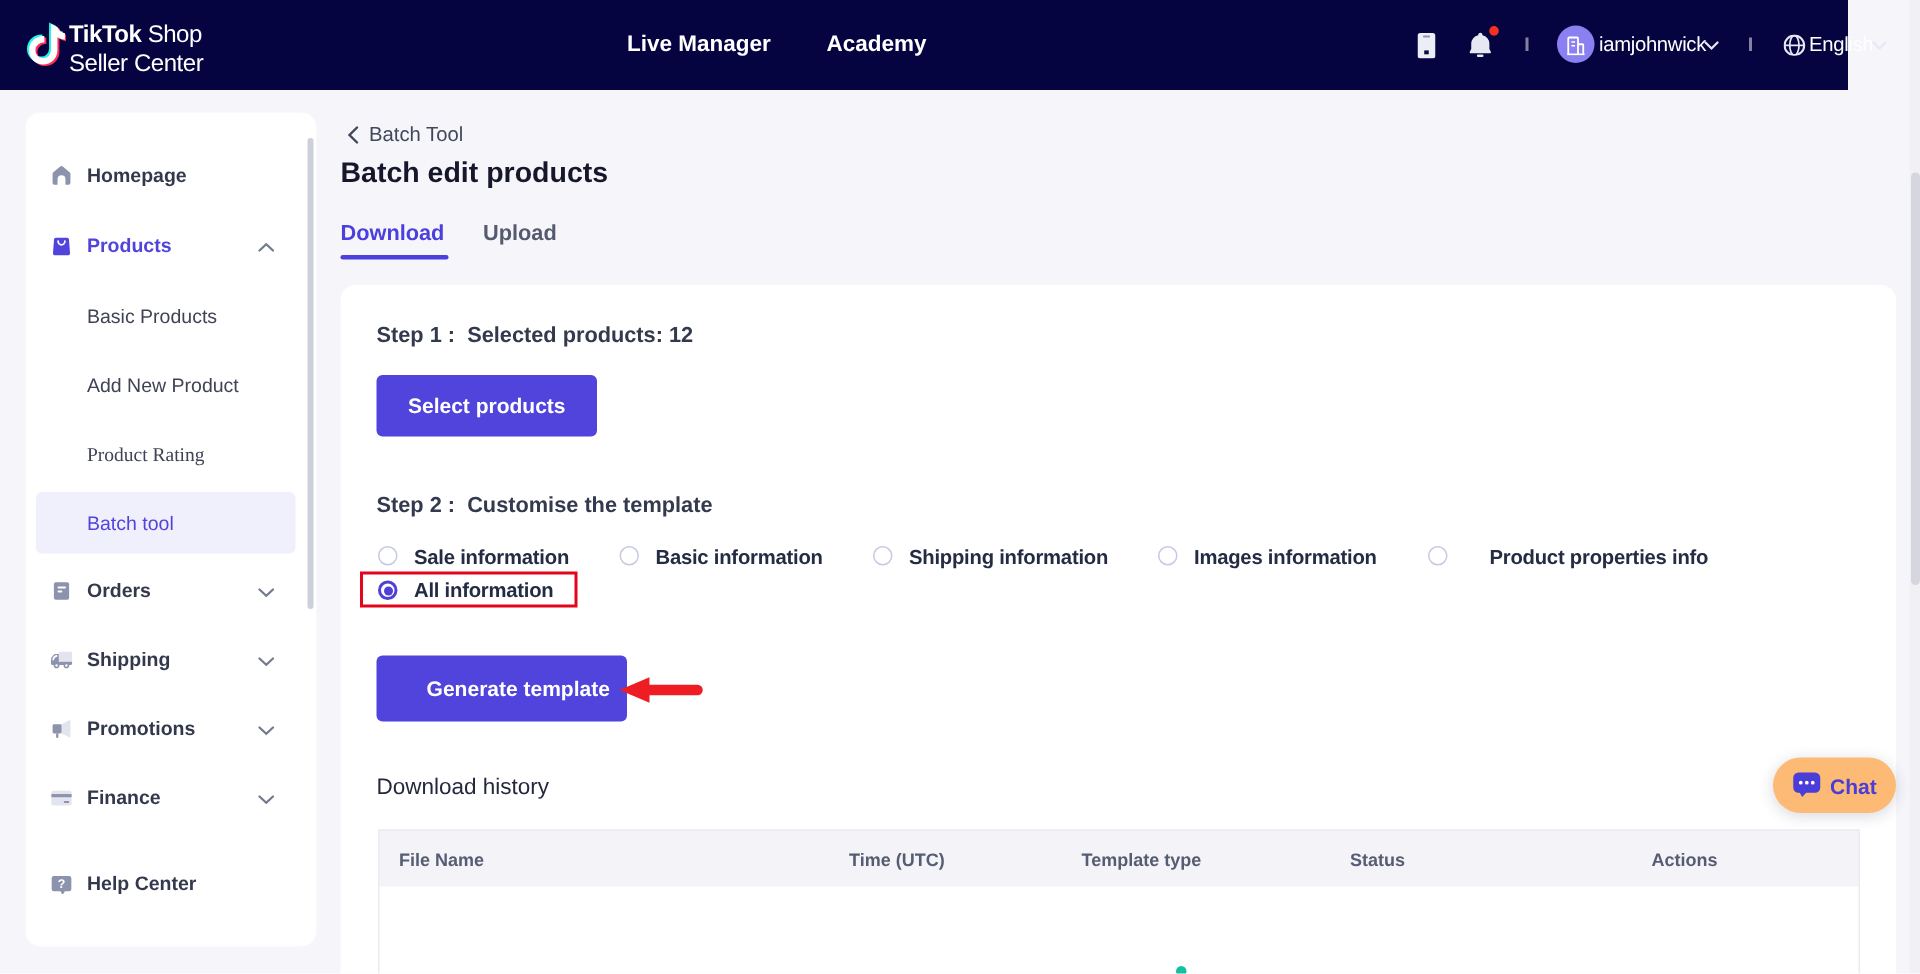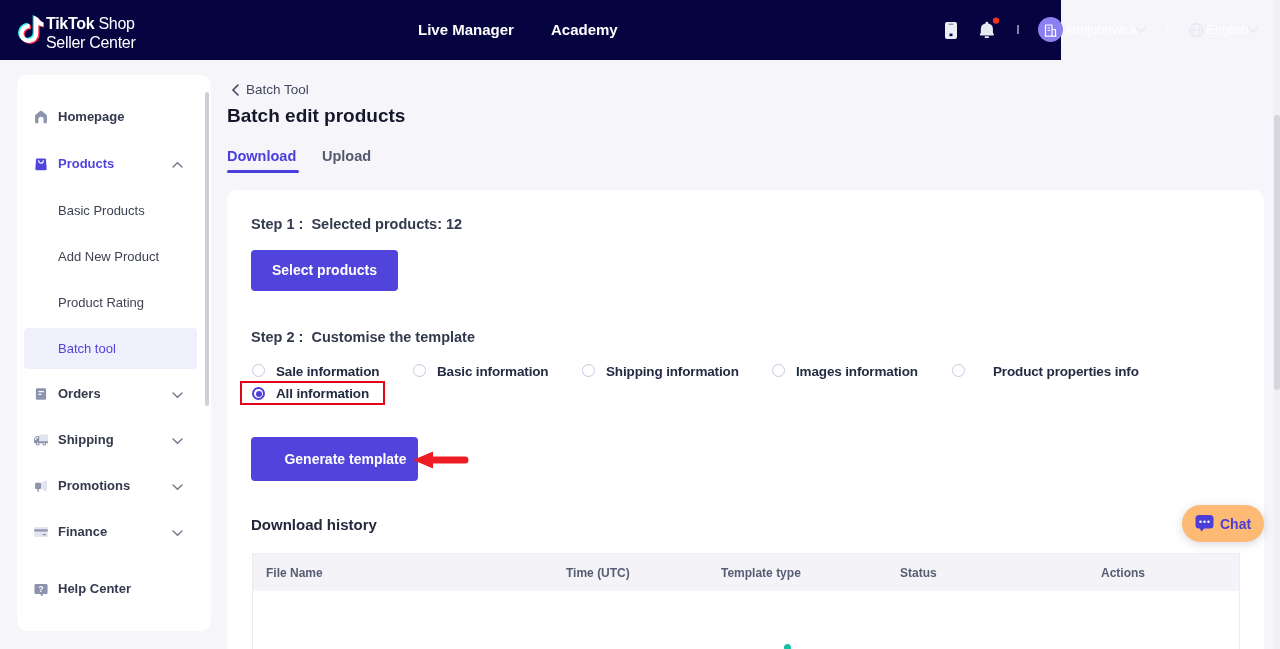--- a/index.html
+++ b/index.html
@@ -1,21 +1,21 @@
 <!DOCTYPE html>
 <html><head>
 <meta charset="utf-8">
 <style>
 * { margin:0; padding:0; box-sizing:border-box; }
 html,body { width:1280px; height:649px; overflow:hidden; }
 body { font-family:"Liberation Sans", sans-serif; background:#f5f5fa; position:relative; }
 .abs { position:absolute; }
 
 
-.header { position:absolute; left:0; top:0; width:1061px; height:60px; background:#050441; }
+.header { position:absolute; left:0; top:0; width:1232px; height:60px; background:#050441; }
 .nav-item { position:absolute; top:0; height:60px; line-height:60px; color:#fff; font-weight:bold; font-size:15px; }
 .hdr-divider { position:absolute; top:25px; width:1.5px; height:9px; background:rgba(255,255,255,0.5); }
 .hdr-text { position:absolute; color:#fff; font-size:15px; top:0; height:60px; line-height:60px; }
 
 
 .win-track { position:absolute; right:0; top:0; width:7px; height:649px; background:#f1f1f5; }
 .win-thumb { position:absolute; right:0.5px; top:115px; width:6px; height:275px; background:#d6d7de; border-radius:3px; }
 
 
 .sidebar { position:absolute; left:17px; top:75px; width:194px; height:556px; background:#fff; border-radius:10px; }
@@ -38,21 +38,21 @@
 .card { position:absolute; left:227px; top:190px; width:1037px; height:470px; background:#fff; border-radius:10px; }
 
 .step { position:absolute; font-size:14.5px; font-weight:bold; color:#333a4e; }
 .btn { position:absolute; background:#5044dc; border-radius:4px; color:#fff; font-weight:bold; font-size:14px; text-align:center; }
 .radio { position:absolute; width:13px; height:13px; border:1px solid #c6c9e2; border-radius:50%; background:#fff; }
 .radio-lbl { position:absolute; font-size:13.5px; font-weight:bold; color:#232c43; letter-spacing:-0.15px; }
 .radio-sel { position:absolute; width:13px; height:13px; border:2px solid #4f41d8; border-radius:50%; background:#fff; }
 .radio-dot { position:absolute; left:1.5px; top:1.5px; width:6px; height:6px; border-radius:50%; background:#4f41d8; }
 .redbox { position:absolute; left:240px; top:381px; width:145px; height:24px; border:2px solid #e3051b; }
 
-.dl-title { position:absolute; left:251px; top:516px; font-size:15px; font-weight:bold; color:#23283c; }
+.dl-title { position:absolute; left:251px; top:516px; font-size:15px; font-weight:normal; color:#23283c; }
 .tbl-hdr { position:absolute; left:252px; top:553px; width:988px; height:38px; background:#f4f4f8; border-top:1px solid #ebebf1; }
 .tbl-side { position:absolute; top:553px; width:1px; height:96px; background:#ebebf1; }
 .th { position:absolute; top:566px; font-size:12px; font-weight:bold; color:#565d73; }
 .teal-dot { position:absolute; left:784px; top:643.5px; width:7px; height:7px; border-radius:50%; background:#13c0a2; }
 
 .chat { position:absolute; left:1182px; top:505px; width:82px; height:37px; background:#fdba74; border-radius:19px; box-shadow:0 2px 10px rgba(40,40,80,0.18); }
 .chat-txt { position:absolute; left:38px; top:11px; font-size:14px; font-weight:bold; color:#4a3dd8; }
 
 .arrow { position:absolute; left:413px; top:451px; }
 </style>
@@ -128,21 +128,21 @@
         <path d="M3.6 1.8 H12.4 a1.3 1.3 0 0 1 1.3 1.2 L14.5 13.5 a1.4 1.4 0 0 1 -1.4 1.5 H2.9 a1.4 1.4 0 0 1 -1.4 -1.5 L2.3 3 A1.3 1.3 0 0 1 3.6 1.8 Z" fill="#5044dc"></path>
         <path d="M5.4 4.2 a2.6 2.9 0 0 0 5.2 0" stroke="#fff" stroke-width="1.35" fill="none" stroke-linecap="round"></path>
       </svg>
     <div class="side-txt" style="color:#5044dc;font-weight:bold;">Products</div>
     <svg class="side-chev" width="11" height="8" viewBox="0 0 11 8">
         <path d="M1 6 L5.5 1.8 L10 6" stroke="#747a8e" stroke-width="1.5" fill="none" stroke-linecap="round"></path>
       </svg>
   </div>
   <div class="side-sub" style="top:128px;">Basic Products</div>
   <div class="side-sub" style="top:174px;">Add New Product</div>
-  <div class="side-sub" style="top:220px;">Product Rating</div>
+  <div class="side-sub" style="top:220px;font-family:Liberation Serif, serif;">Product Rating</div>
   <div class="side-sub" style="top:266px;color:#5044dc;">Batch tool</div>
 
   <div class="side-item" style="top:308px;">
     <svg class="side-ic" viewBox="0 0 16 16">
         <rect x="2.2" y="1.4" width="11.6" height="13.2" rx="1.5" fill="#8d92ad"></rect>
         <rect x="5" y="4.6" width="6.4" height="1.5" rx="0.7" fill="#fff"></rect>
         <rect x="5" y="7.6" width="3.6" height="1.5" rx="0.7" fill="#fff"></rect>
       </svg>
     <div class="side-txt">Orders</div>
     <svg class="side-chev" width="11" height="8" viewBox="0 0 11 8">

